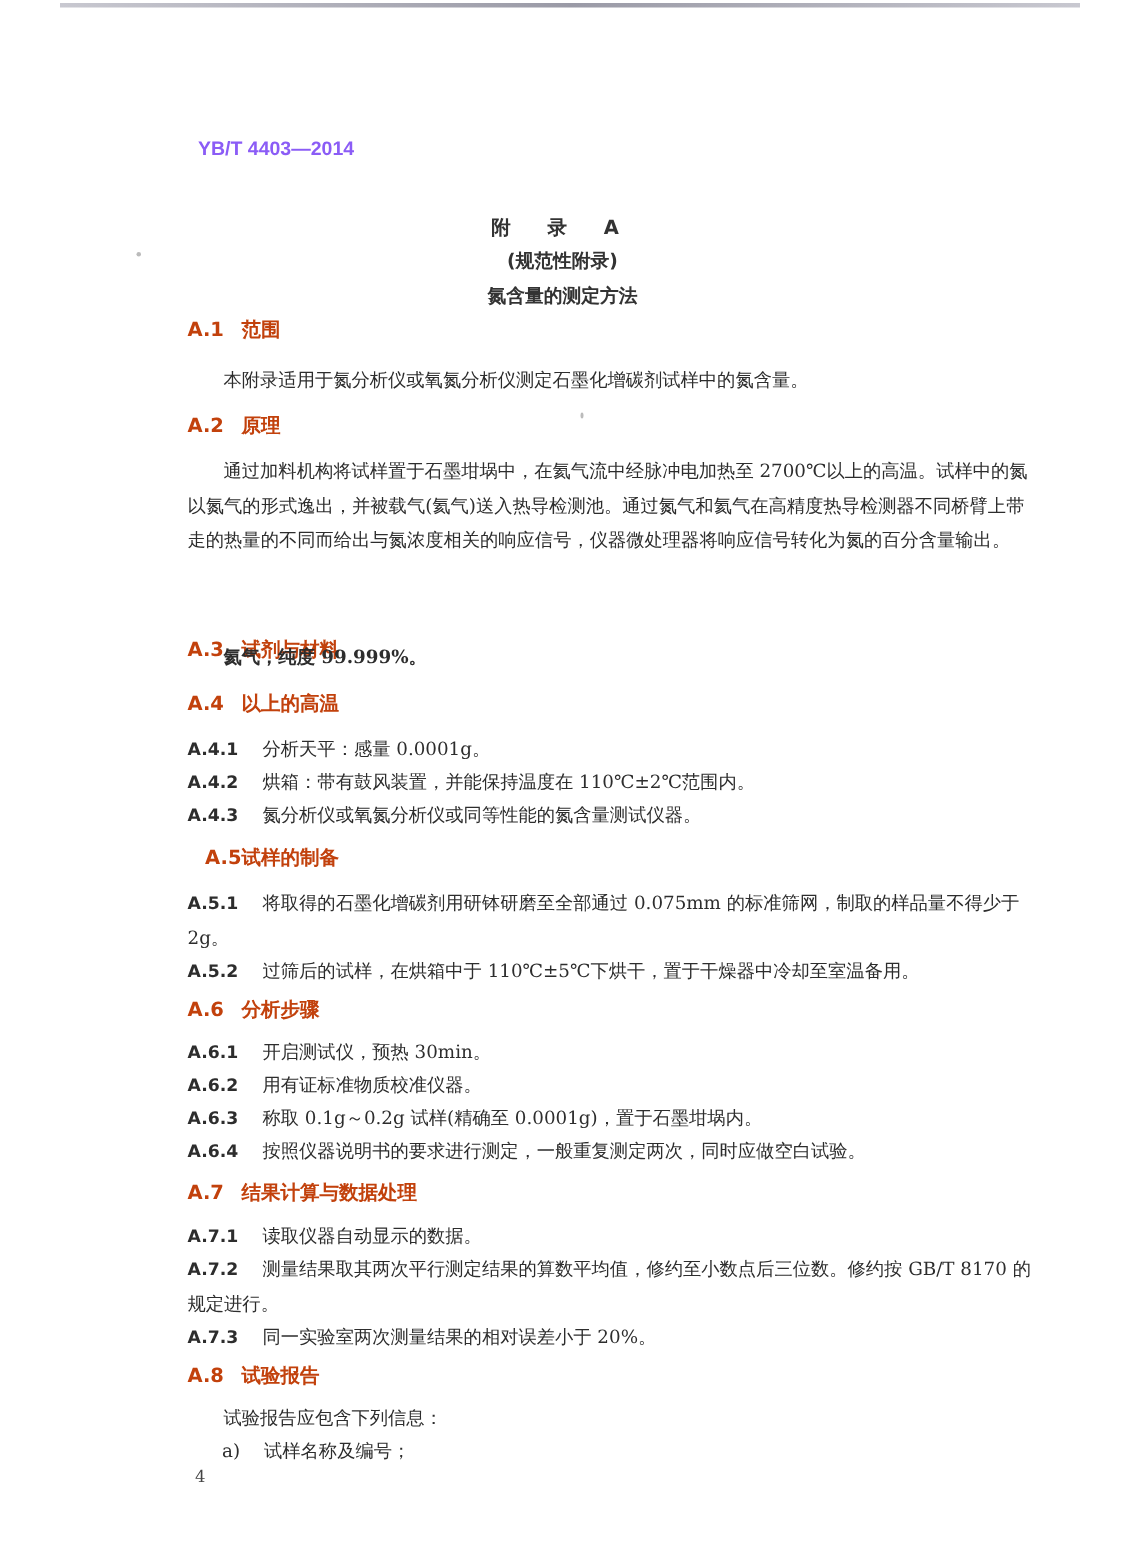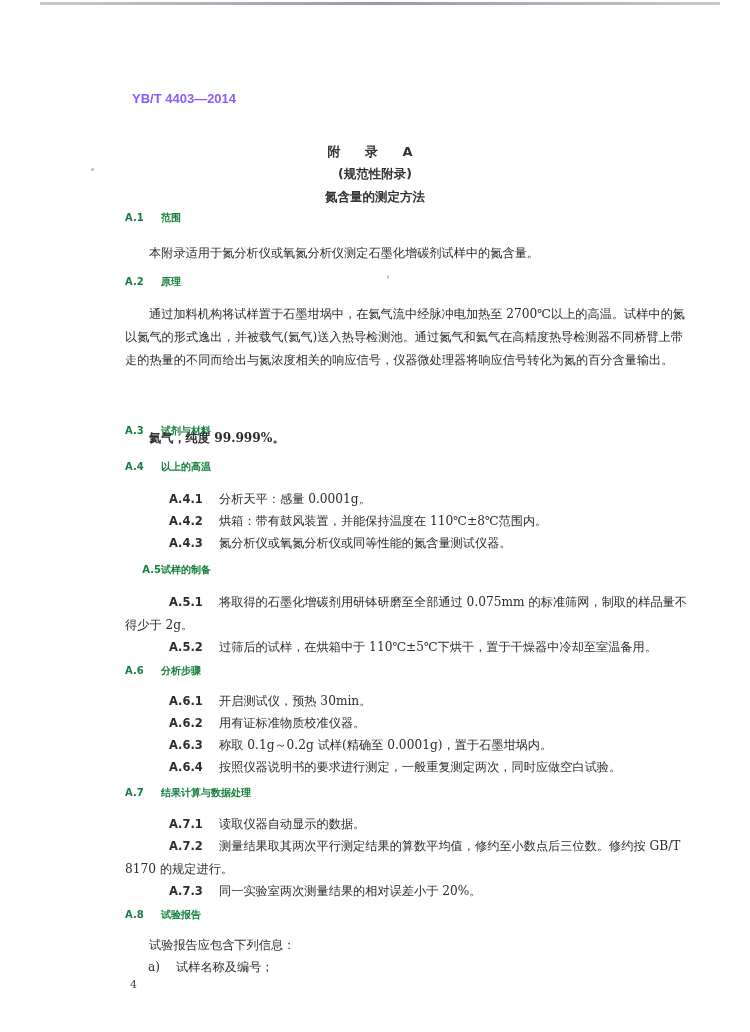--- a/index.html
+++ b/index.html
@@ -8,26 +8,26 @@
     font-family: "DejaVu Serif", "Liberation Serif", serif; color: #2a2a2a;
   }
   .topline { position: absolute; left: 40px; top: 2px; width: 680px; height: 3px;
     background: linear-gradient(to right, #c8c8d0, #9a9aa6, #c8c8d0); }
   .std-code { position: absolute; left: 132px; top: 91px; font-family: "Liberation Sans", sans-serif;
     font-size: 13px; font-weight: bold; color: #8b5cf6; }
   .titles { position: absolute; left: 0; width: 750px; text-align: center; font-family: "DejaVu Sans", sans-serif; font-weight: bold; color: #333; }
   .t1 { top: 143px; font-size: 13px; letter-spacing: 10px; }
   .t2 { top: 166px; font-size: 12.5px; }
   .t3 { top: 189px; font-size: 12.5px; }
-  .h { position: absolute; font-family: "DejaVu Sans", sans-serif; font-weight: bold; font-size: 10px; color: #15803d; }
+  .h { position: absolute; font-family: "DejaVu Sans", sans-serif; font-weight: bold; font-size: 13px; color: #c2410c; }
   .h .num { display: inline-block; width: 36px; }
   .p { position: absolute; left: 125px; width: 568px; font-size: 12.2px; line-height: 23px; color: #2d2d2d; }
   .indent { text-indent: 24px; }
   .item { position: absolute; left: 125px; width: 570px; font-size: 12.2px; line-height: 23px; color: #2d2d2d; }
-  .item .num { font-family: "DejaVu Sans", sans-serif; font-weight: bold; display: inline-block; width: 50px; font-size: 11.5px; margin-left: 44px; }
+  .item .num { font-family: "DejaVu Sans", sans-serif; font-weight: bold; display: inline-block; width: 50px; font-size: 11.5px; }
   .pageno { position: absolute; left: 130px; top: 978px; font-size: 11px; color: #444; }
   .speck { position: absolute; background: #bbb; border-radius: 50%; }
 </style>
 </head>
 <body>
 
 <div class="topline"></div>
 <div class="std-code">YB/T 4403—2014</div>
 
 <div class="titles t1">附 录 A</div>
@@ -46,21 +46,21 @@
 
 <div class="h" style="left:125px; top:400px;margin-top:24px;">
   <span class="num">A.3</span><span>试剂与材料</span>
 </div>
 <div class="p indent" style="top:427px;font-weight:bold;">氦气，纯度 99.999%。</div>
 
 <div class="h" style="left:125px; top:460px;">
   <span class="num">A.4</span><span>以上的高温</span>
 </div>
 <div class="item" style="top:488px;"><span class="num">A.4.1</span><span>分析天平：感量 0.0001g。</span></div>
-<div class="item" style="top:510px;"><span class="num">A.4.2</span><span>烘箱：带有鼓风装置，并能保持温度在 110℃±8℃范围内。</span></div>
+<div class="item" style="top:510px;"><span class="num">A.4.2</span><span>烘箱：带有鼓风装置，并能保持温度在 110℃±2℃范围内。</span></div>
 <div class="item" style="top:532px;"><span class="num">A.4.3</span><span>氮分析仪或氧氮分析仪或同等性能的氮含量测试仪器。</span></div>
 
 <div class="h" style="left:125px; top:563px;text-align:right;">
   <span class="num">A.5</span><span>试样的制备</span>
 </div>
 <div class="item" style="top:591px;"><span class="num">A.5.1</span><span>将取得的石墨化增碳剂用研钵研磨至全部通过 0.075mm 的标准筛网，制取的样品量不得少于 2g。</span></div>
 <div class="item" style="top:636px;"><span class="num">A.5.2</span><span>过筛后的试样，在烘箱中于 110℃±5℃下烘干，置于干燥器中冷却至室温备用。</span></div>
 
 <div class="h" style="left:125px; top:664px;">
   <span class="num">A.6</span><span>分析步骤</span>

